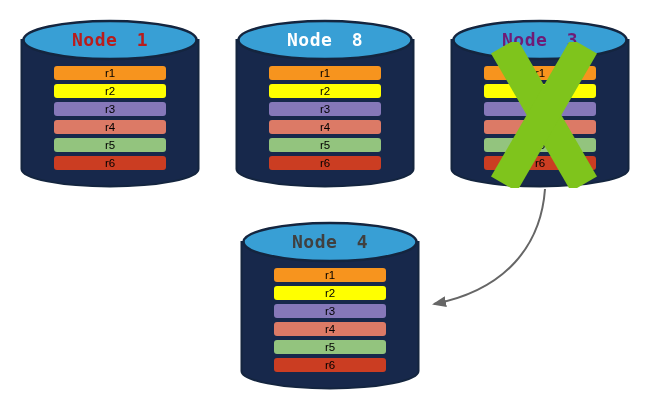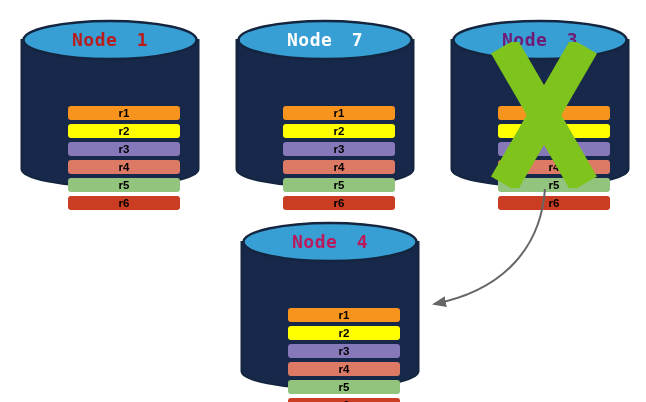--- a/index.html
+++ b/index.html
@@ -7,21 +7,21 @@
     position:relative;width:646px;height:402px;overflow:hidden;
     font-family:"Liberation Sans",sans-serif;
   }
   .node{position:absolute;width:180px;height:176px;}
   .node svg.cyl{position:absolute;left:0;top:0;width:180px;height:176px;display:block;}
   .node-label{
     position:absolute;left:0;top:17px;width:100%;height:22px;line-height:22px;
     text-align:center;font-family:"DejaVu Sans Mono",monospace;
     font-size:18px;font-weight:bold;word-spacing:8px;letter-spacing:.5px;
   }
-  .rows{position:absolute;left:48px;top:54px;width:112px;font-weight:bold;margin-top:40px;}
+  .rows{position:absolute;left:34px;top:54px;width:112px;font-weight:normal;}
   .row{
     height:14px;margin-bottom:4px;border-radius:3px;
     text-align:center;font-size:11.5px;line-height:14px;
   }
   .x-mark{position:absolute;left:38px;top:30px;width:112px;height:146px;}
   #arrow-layer{position:absolute;left:0;top:0;width:646px;height:402px;pointer-events:none;}
 </style>
 </head>
 <body>
 
@@ -41,21 +41,21 @@
       <div class="row" style="background-color: rgb(147, 196, 126);">r5</div>
       <div class="row" style="background-color: rgb(203, 61, 34);">r6</div>
     </div>
   </div>
 
   <div class="node" style="left:235px;top:12px;">
     <svg class="cyl" viewBox="0 0 180 176">
       <path stroke-width="2" d="M 1.5,28 L 1.5,157 A 88.5,17.5 0 0 0 178.5,157 L 178.5,28 Z" fill="#17284B" stroke="#14253F"></path>
       <ellipse stroke-width="2.5" cx="90" cy="28" rx="86.5" ry="19" fill="#389FD5" stroke="#14253F"></ellipse>
     </svg>
-    <div class="node-label" style="color: rgb(255, 255, 255);">Node 7</div>
+    <div class="node-label" style="color: rgb(255, 255, 255);">Node 8</div>
     <div class="rows" style="color: rgb(0, 0, 0);">
       <div class="row" style="background-color: rgb(247, 148, 30);">r1</div>
       <div class="row" style="background-color: rgb(255, 255, 0);">r2</div>
       <div class="row" style="background-color: rgb(134, 120, 185);">r3</div>
       <div class="row" style="background-color: rgb(220, 122, 102);">r4</div>
       <div class="row" style="background-color: rgb(147, 196, 126);">r5</div>
       <div class="row" style="background-color: rgb(203, 61, 34);">r6</div>
     </div>
   </div>
 
@@ -77,21 +77,21 @@
       <line x1="16" y1="4" x2="96" y2="142" stroke-width="30" stroke="#7FC41C"></line>
       <line x1="96" y1="4" x2="16" y2="142" stroke-width="30" stroke="#7FC41C"></line>
     </svg>
   </div>
 
   <div class="node" style="left:240px;top:214px;">
     <svg class="cyl" viewBox="0 0 180 176">
       <path stroke-width="2" d="M 1.5,28 L 1.5,157 A 88.5,17.5 0 0 0 178.5,157 L 178.5,28 Z" fill="#17284B" stroke="#14253F"></path>
       <ellipse stroke-width="2.5" cx="90" cy="28" rx="86.5" ry="19" fill="#389FD5" stroke="#14253F"></ellipse>
     </svg>
-    <div class="node-label" style="color: #be185d;">Node 4</div>
+    <div class="node-label" style="color: #404040;">Node 4</div>
     <div class="rows" style="color: rgb(0, 0, 0);">
       <div class="row" style="background-color: rgb(247, 148, 30);">r1</div>
       <div class="row" style="background-color: rgb(255, 255, 0);">r2</div>
       <div class="row" style="background-color: rgb(134, 120, 185);">r3</div>
       <div class="row" style="background-color: rgb(220, 122, 102);">r4</div>
       <div class="row" style="background-color: rgb(147, 196, 126);">r5</div>
       <div class="row" style="background-color: rgb(203, 61, 34);">r6</div>
     </div>
   </div>
 

